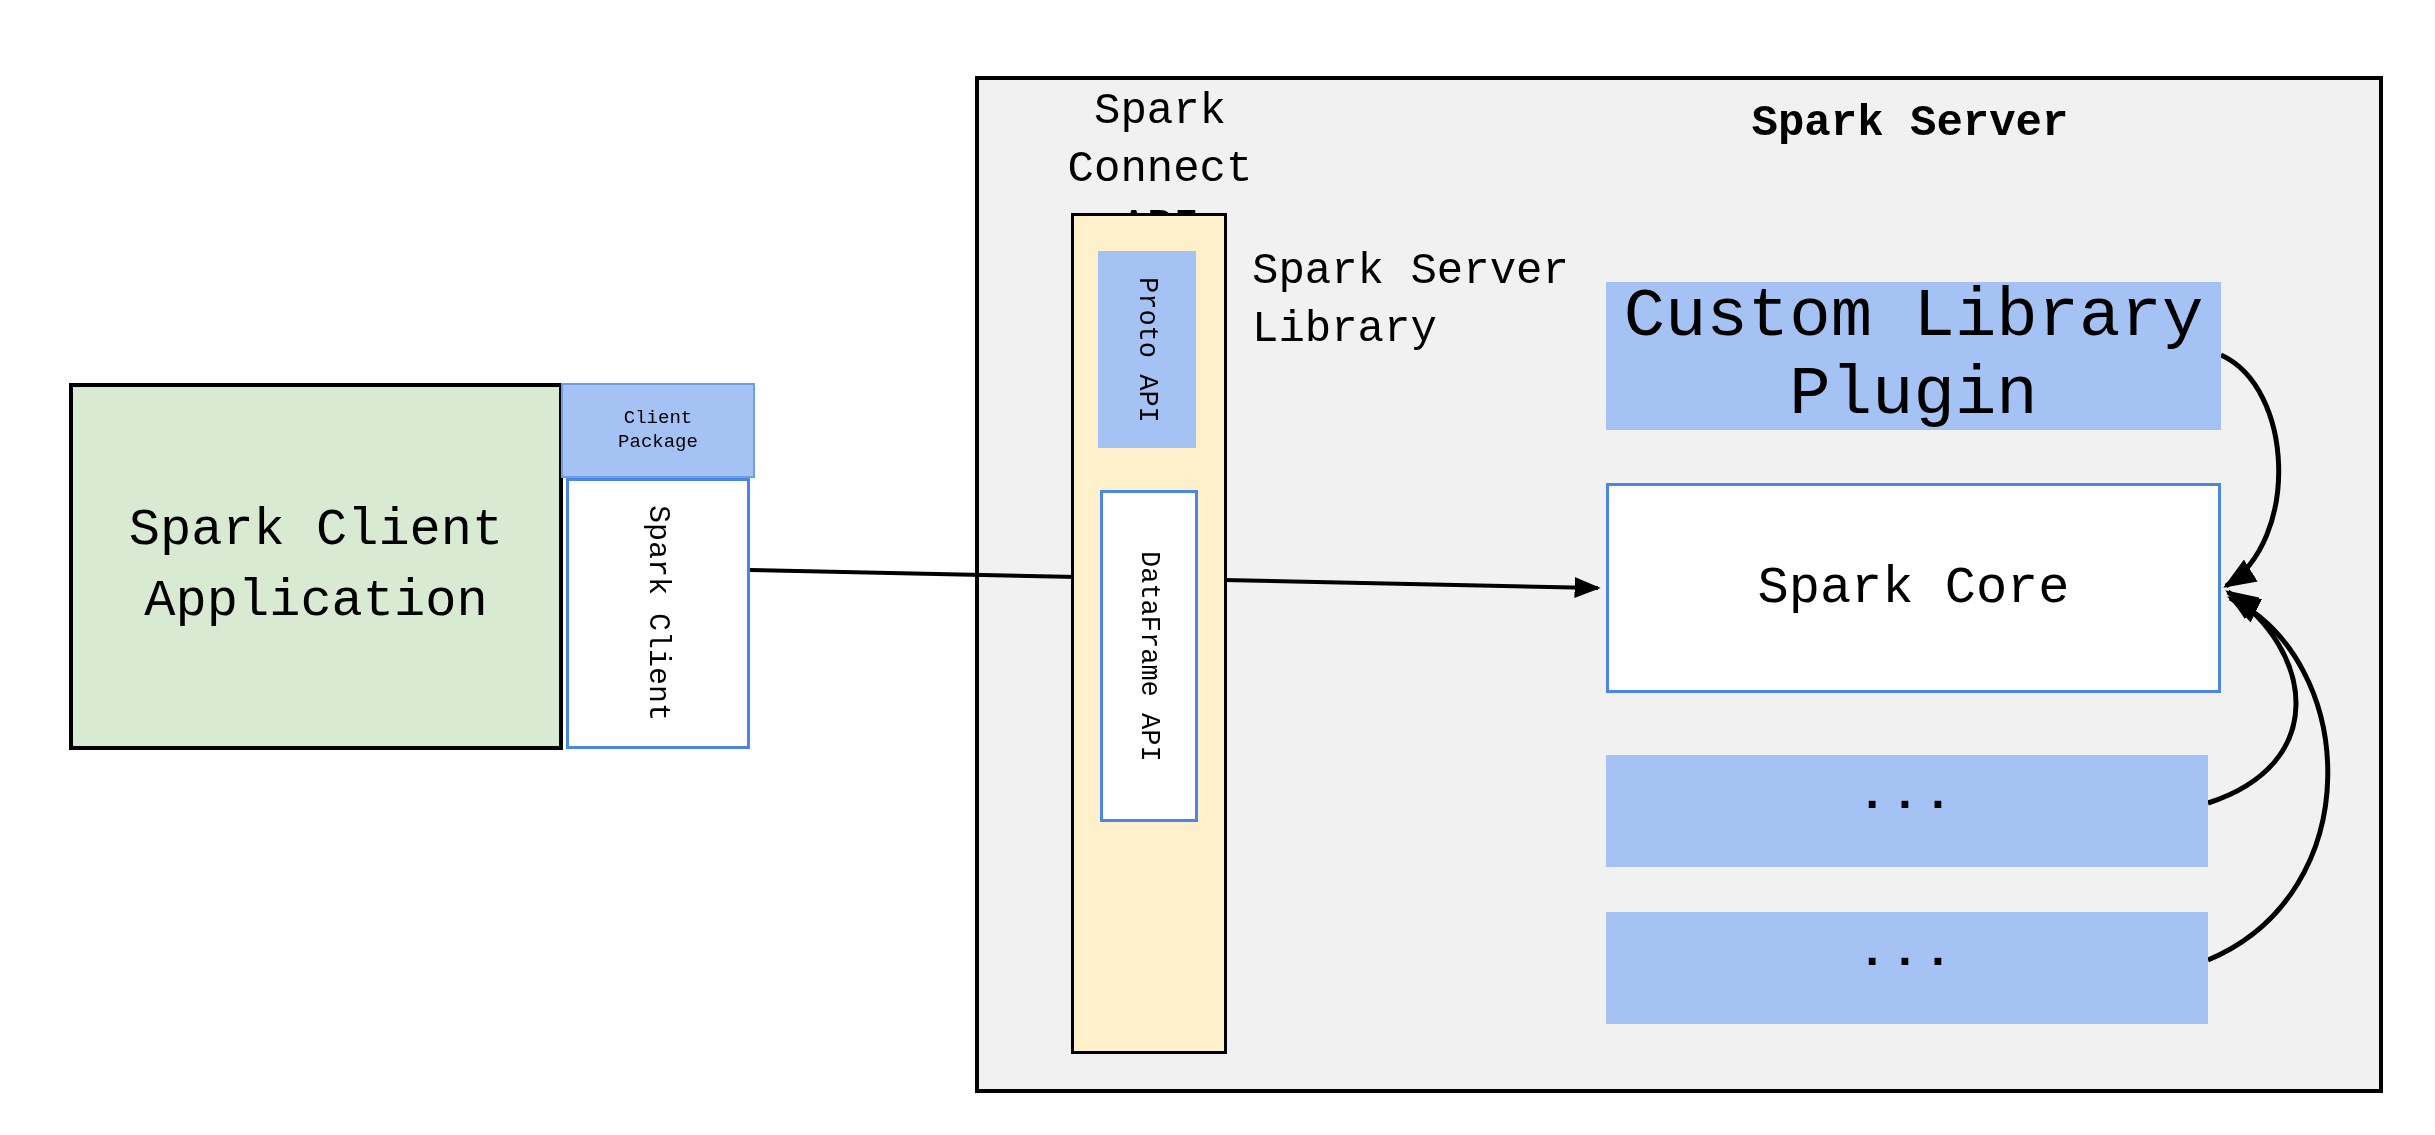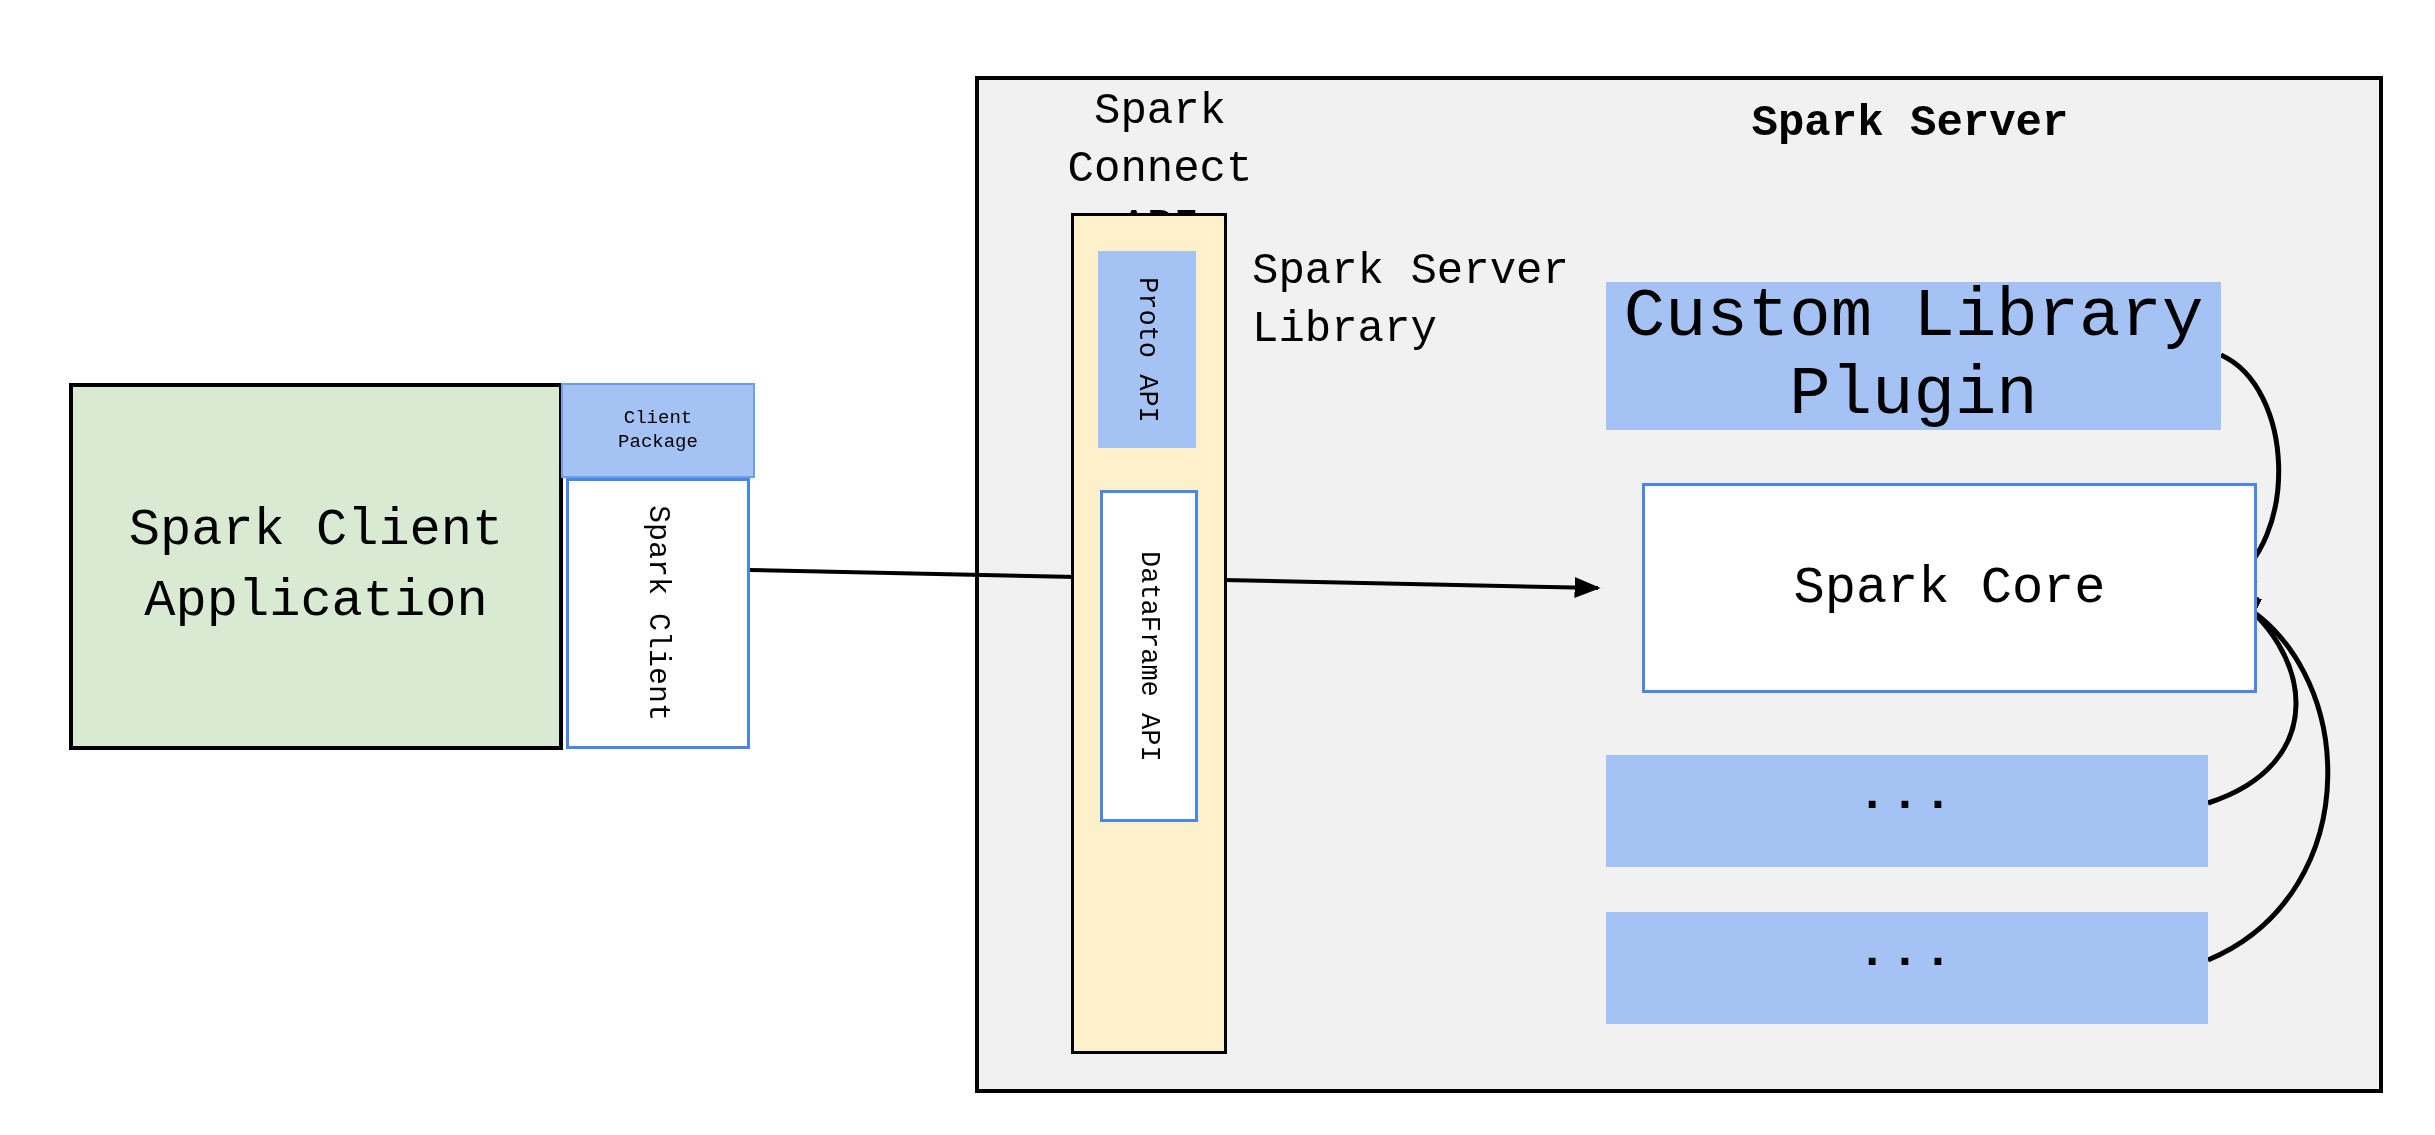--- a/index.html
+++ b/index.html
@@ -70,21 +70,21 @@
   }
 
   .plugin-box{
     left:1606px;top:282px;width:615px;height:148px;z-index:3;
     background:var(--blue-fill,#a4c2f4);
     font-size:69px;text-align:center;
   }
   .core-box{
     left:1606px;top:483px;width:615px;height:210px;z-index:3;
     background:#ffffff;border:3px solid var(--white-box-border,#4a86e8);
-    font-size:52px;text-align:center;margin-left:36px;
+    font-size:52px;text-align:center;
   }
   .dots-box{
     left:1606px;width:602px;height:112px;z-index:3;
     background:var(--blue-fill,#a4c2f4);
     font-size:48px;font-weight:700;letter-spacing:4px;
   }
   .dots-box .dots{transform:translateY(-30%);}
   #dots1{top:755px;}
   #dots2{top:912px;}
 </style>

